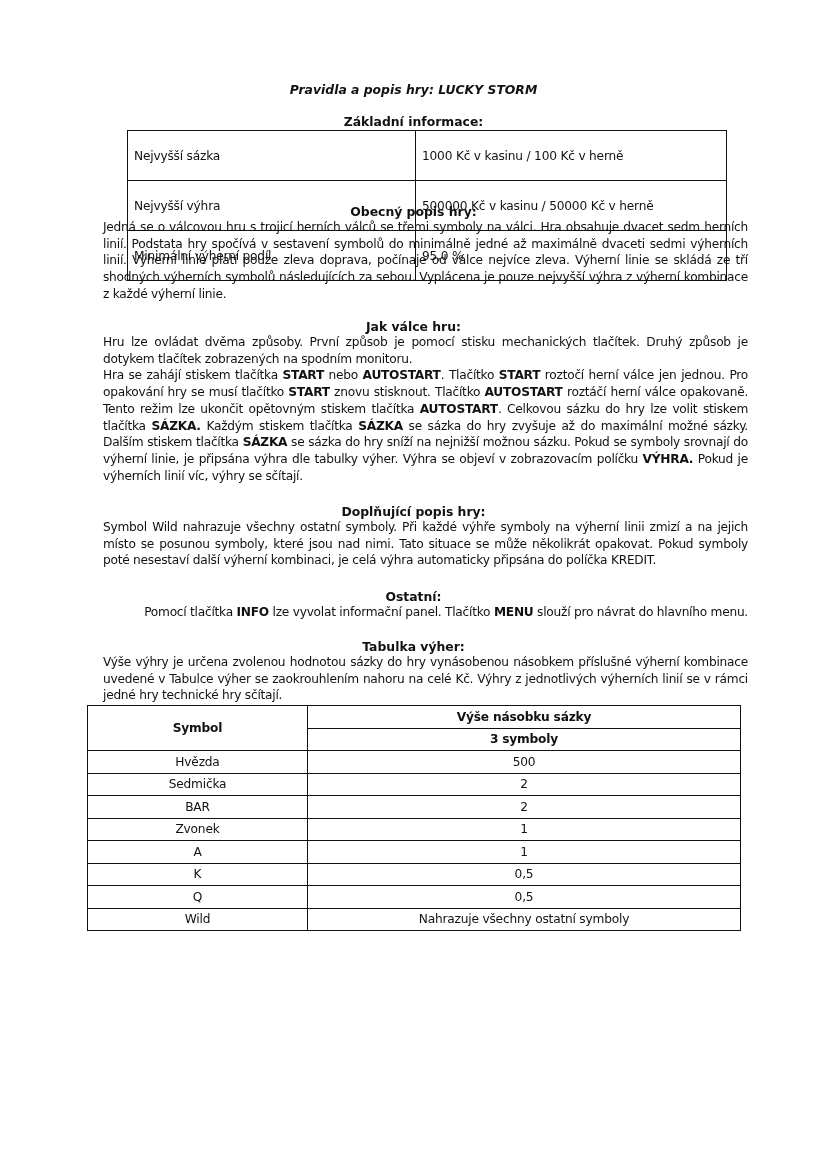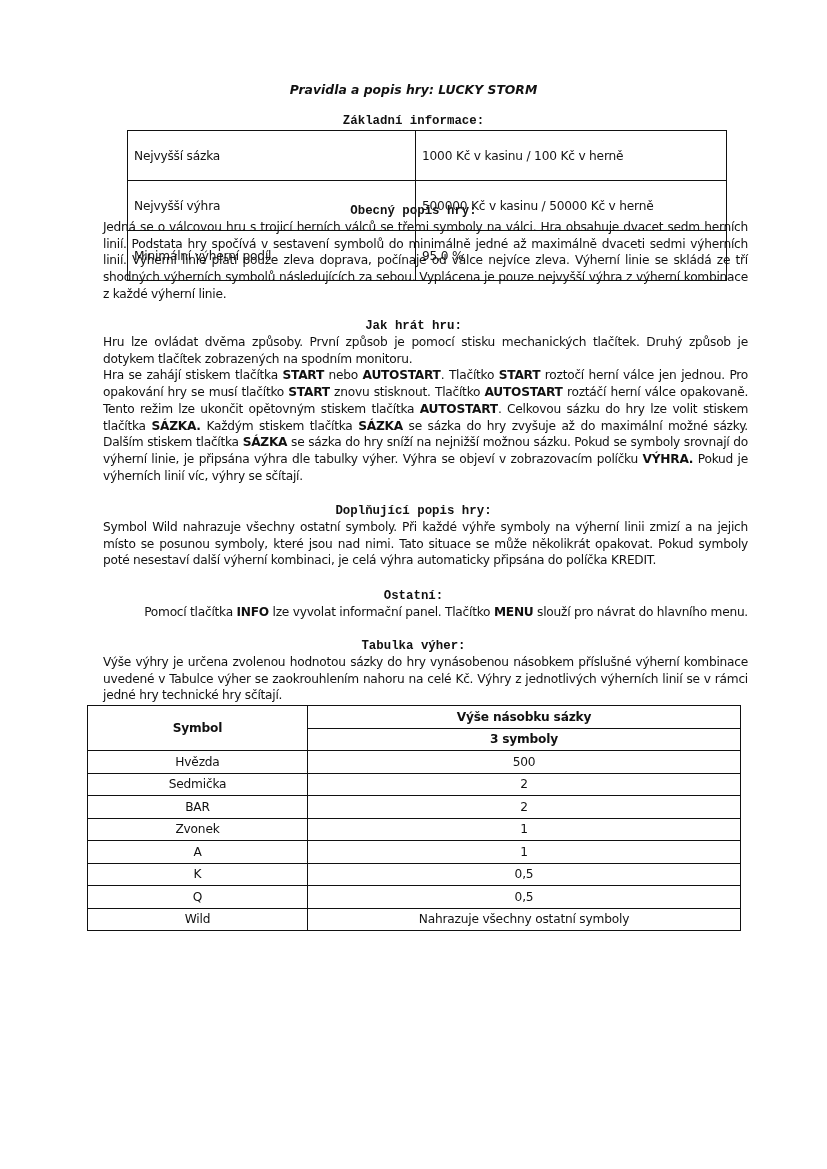--- a/index.html
+++ b/index.html
@@ -1,20 +1,20 @@
 <!DOCTYPE html>
 <html><head>
 <meta charset="utf-8">
 <style>
   html, body { margin: 0; padding: 0; background: #ffffff; }
   body { width: 827px; height: 1169px; position: relative; overflow: hidden;
          font-family: "DejaVu Sans", sans-serif; color: #111; font-size: 12.2px; }
   .page { position: absolute; left: 79px; top: 0; width: 669px; }
   .title { position: absolute; top: 82px; left: 0; width: 669px; text-align: center; font-weight: bold; font-size: 12.4px; font-style: italic; }
-  .h { text-align: center; font-weight: bold; font-size: 12.4px; line-height: 15px; font-family: Liberation Mono, monospace; }
+  .h { text-align: center; font-weight: bold; font-size: 12.4px; line-height: 15px; }
   .sec { position: absolute; left: 0; width: 669px; }
   .p { text-align: justify; line-height: 16.7px; letter-spacing: -0.25px; margin-left: 24px; }
   .p.center { text-align: right; }
   b { font-weight: bold; }
   table { border-collapse: collapse; }
   .t1 { position: absolute; top: 130px; left: 48px; width: 600px; }
   .t1 td { border: 1.3px solid #111; height: 17px; padding: 16px 6px; font-size: 12.2px; line-height: 16px; letter-spacing: -0.2px; }
   .t1 td.k { width: 275px; }
   .t2 { position: absolute; top: 705px; left: 8px; width: 654px; }
   .t2 td { border: 1.3px solid #111; height: 21.5px; text-align: center; font-size: 12.2px; padding: 0; letter-spacing: -0.2px; }
@@ -47,21 +47,21 @@
     </tr>
   </tbody>
     </table>
 
   <div class="sec" style="top:204px;">
     <div class="h">Obecný popis hry:</div>
     <div class="p">Jedná se o válcovou hru s trojicí herních válců se třemi symboly na válci. Hra obsahuje dvacet sedm herních linií. Podstata hry spočívá v sestavení symbolů do minimálně jedné až maximálně dvaceti sedmi výherních linií. Výherní linie platí pouze zleva doprava, počínaje od válce nejvíce zleva. Výherní linie se skládá ze tří shodných výherních symbolů následujících za sebou. Vyplácena je pouze nejvyšší výhra z výherní kombinace z každé výherní linie.</div>
   </div>
 
   <div class="sec" style="top:319px;">
-    <div class="h">Jak hrát hru:</div>
+    <div class="h">Jak válce hru:</div>
     <div class="p">Hru lze ovládat dvěma způsoby. První způsob je pomocí stisku mechanických tlačítek. Druhý způsob je dotykem tlačítek zobrazených na spodním monitoru.</div>
     <div class="p">
       <span>Hra se zahájí stiskem tlačítka </span><b>START</b><span> nebo </span><b>AUTOSTART</b><span>. Tlačítko </span><b>START</b><span> roztočí herní válce jen jednou. Pro opakování hry se musí tlačítko </span><b>START</b><span> znovu stisknout. Tlačítko </span><b>AUTOSTART</b><span> roztáčí herní válce opakovaně. Tento režim lze ukončit opětovným stiskem tlačítka </span><b>AUTOSTART</b><span>. Celkovou sázku do hry lze volit stiskem tlačítka </span><b>SÁZKA.</b><span> Každým stiskem tlačítka </span><b>SÁZKA</b><span> se sázka do hry zvyšuje až do maximální možné sázky. Dalším stiskem tlačítka </span><b>SÁZKA</b><span> se sázka do hry sníží na nejnižší možnou sázku. Pokud se symboly srovnají do výherní linie, je připsána výhra dle tabulky výher. Výhra se objeví v zobrazovacím políčku </span><b>VÝHRA.</b><span> Pokud je výherních linií víc, výhry se sčítají.</span>
     </div>
   </div>
 
   <div class="sec" style="top:504px;">
     <div class="h">Doplňující popis hry:</div>
     <div class="p">Symbol Wild nahrazuje všechny ostatní symboly. Při každé výhře symboly na výherní linii zmizí a na jejich místo se posunou symboly, které jsou nad nimi. Tato situace se může několikrát opakovat. Pokud symboly poté nesestaví další výherní kombinaci, je celá výhra automaticky připsána do políčka KREDIT.</div>
   </div>

